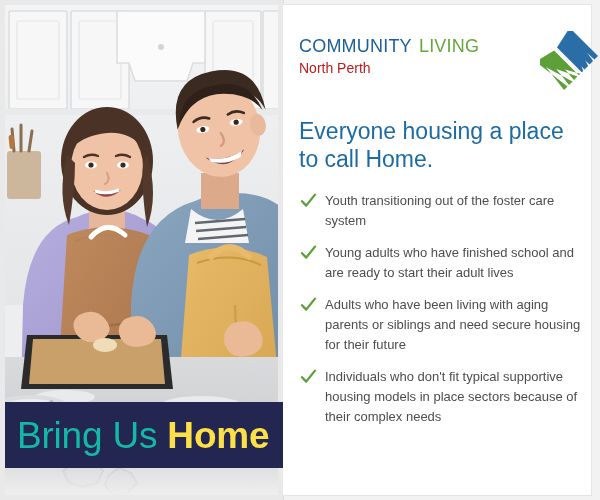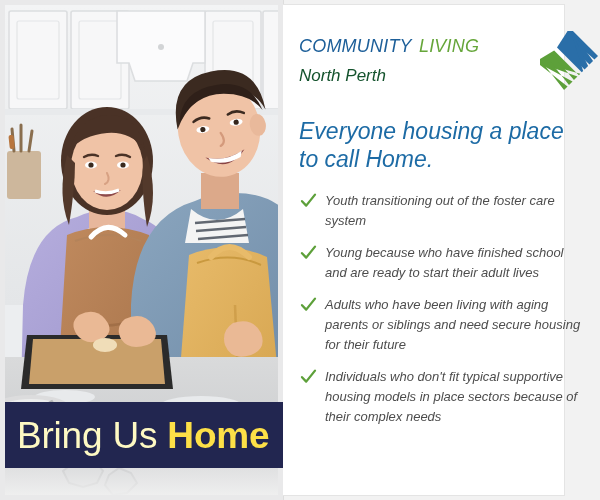--- a/index.html
+++ b/index.html
@@ -72,35 +72,34 @@
     position: absolute;
     left: 12px;
     top: 50%;
     transform: translateY(-50%);
     font-size: 37px;
     line-height: 1;
     font-weight: 400;
     letter-spacing: -0.2px;
     white-space: nowrap;
   }
-  .banner-white { color: #fef9c3; }
+  .banner-white { color: #14b8a6; }
   .banner-green { color: #fde047; font-weight: 700; }
 
   
   .content-panel {
     position: absolute;
     left: 283px;
     top: 4px;
-    width: 282px;
+    width: 309px;
     height: 492px;
     background: #ffffff;
     box-sizing: border-box;
     border: 1px solid #e4e4e4;
     border-left: none;
-    font-style: italic;
   }
 
   
   .logo {
     position: absolute;
     left: 16px;
     top: 24px;
     width: 280px;
     height: 64px;
   }
@@ -122,24 +121,24 @@
     text-transform: lowercase;
     font-weight: 400;
   }
   .lw-living {
     color: #66a63a;
     font-variant: small-caps;
     text-transform: lowercase;
     font-weight: 400;
   }
   .logo-line2 {
-    color: #14532d;
-    font-size: 17px;
+    color: #b91c1c;
+    font-size: 14px;
     line-height: 20px;
-    margin-top: 9px;
+    margin-top: 1px;
     white-space: nowrap;
   }
   .logo-mark {
     position: absolute;
     left: 241px;
     top: 2px;
     width: 58px;
     height: 60px;
   }
   .logo-mark svg { display:block; width: 58px; height: 60px; }
@@ -412,21 +411,21 @@
             </svg>
         </span>
         <span>Youth transitioning out of the foster care system</span>
       </li>
       <li class="bullet">
         <span class="check-icon">
           <svg viewBox="0 0 17 17">
               <path d="M2 9.2 L6.2 13.6 L15 2.6" fill="none" stroke="#5da03a" stroke-width="2.3" stroke-linecap="round" stroke-linejoin="round"></path>
             </svg>
         </span>
-        <span>Young because who have finished school and are ready to start their adult lives</span>
+        <span>Young adults who have finished school and are ready to start their adult lives</span>
       </li>
       <li class="bullet">
         <span class="check-icon">
           <svg viewBox="0 0 17 17">
               <path d="M2 9.2 L6.2 13.6 L15 2.6" fill="none" stroke="#5da03a" stroke-width="2.3" stroke-linecap="round" stroke-linejoin="round"></path>
             </svg>
         </span>
         <span>Adults who have been living with aging parents or siblings and need secure housing for their future</span>
       </li>
       <li class="bullet">

